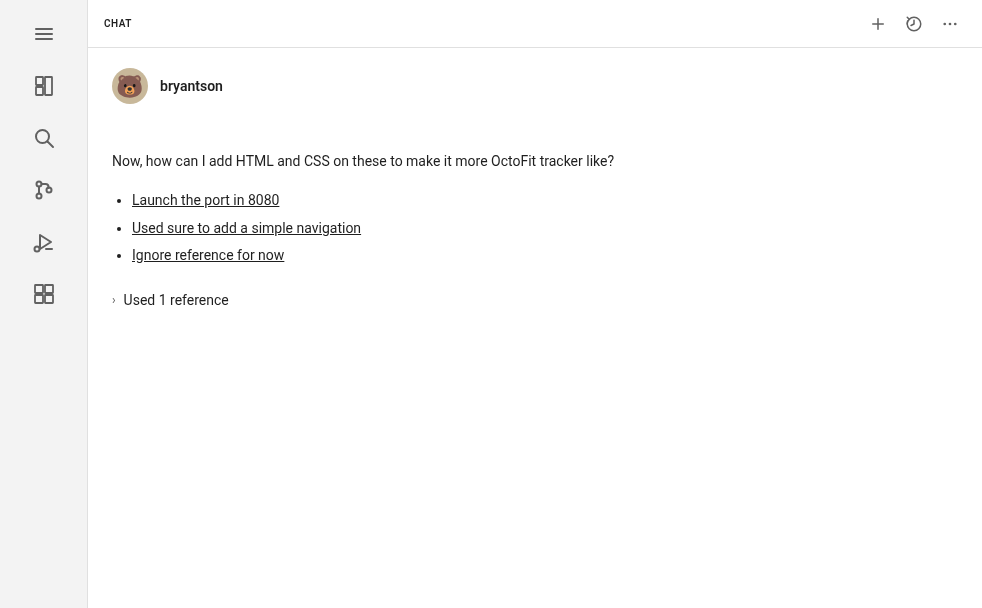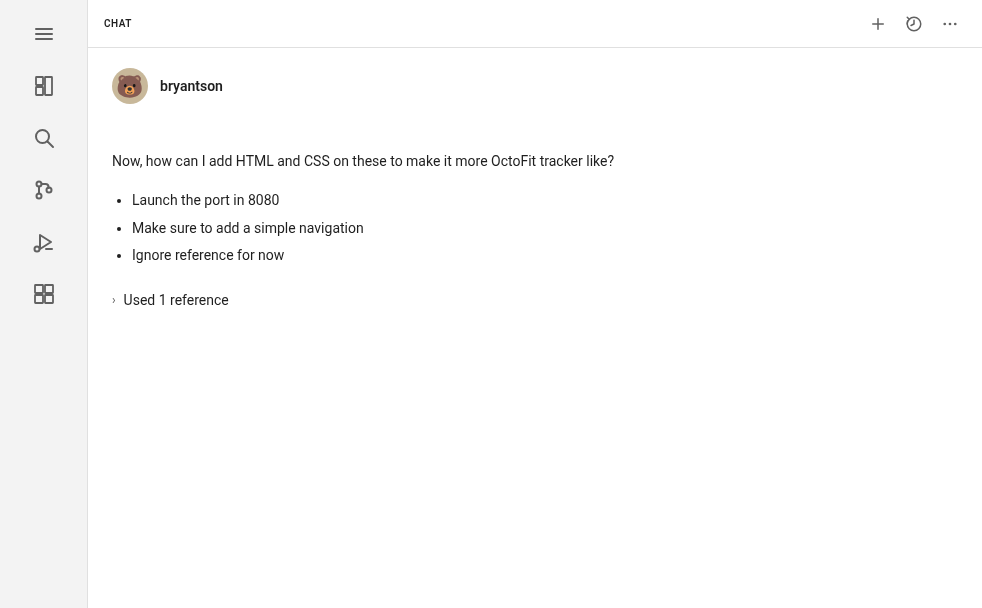--- a/index.html
+++ b/index.html
@@ -140,20 +140,21 @@
       color: #1f1f1f;
       line-height: 1.6;
       margin-left: 0;
       margin-top: 46px;
     }
 
     .message-list {
       margin-top: 16px;
       margin-left: 20px;
       list-style: disc;
+      text-decoration: underline;
     }
 
     .message-list li {
       font-size: 14px;
       color: #1f1f1f;
       line-height: 1.8;
       margin-bottom: 2px;
     }
 
     .reference-row {
@@ -287,21 +288,21 @@
 
     <div class="message">
       <div class="message-header">
         <div class="avatar user-avatar-img">🐻</div>
         <span class="message-username">bryantson</span>
       </div>
       <div class="message-text">
         <span>Now, how can I add HTML and CSS on these to make it more OctoFit tracker like?</span>
         <ul class="message-list">
           <li>Launch the port in 8080</li>
-          <li>Make sure to add a simple navigation</li>
+          <li>Used sure to add a simple navigation</li>
           <li>Ignore reference for now</li>
         </ul>
       </div>
     </div>
 
     <div class="message">
       <div class="reference-row">
         <span class="reference-chevron">›</span>
         <span>Used 1 reference</span>
       </div>

